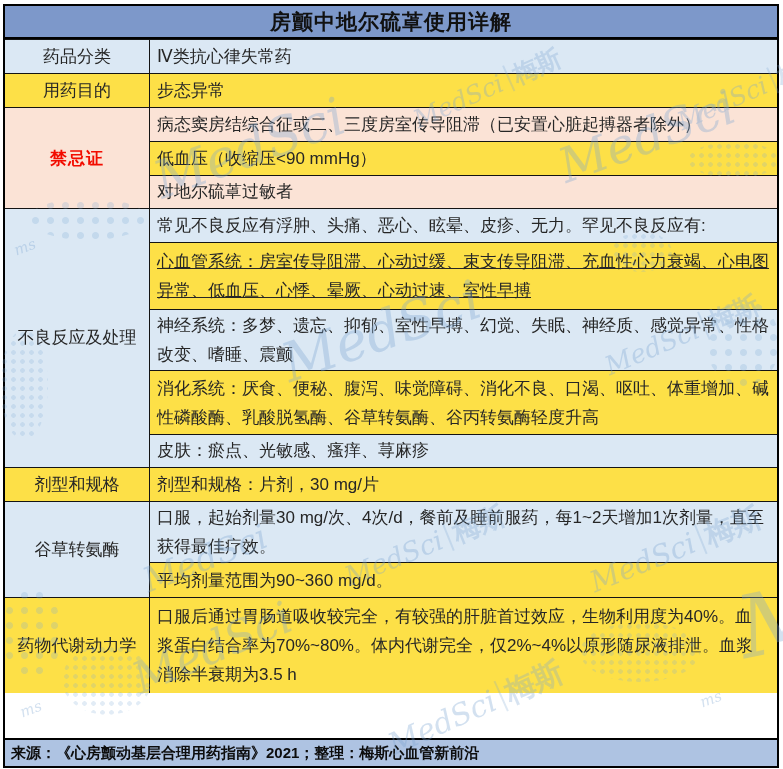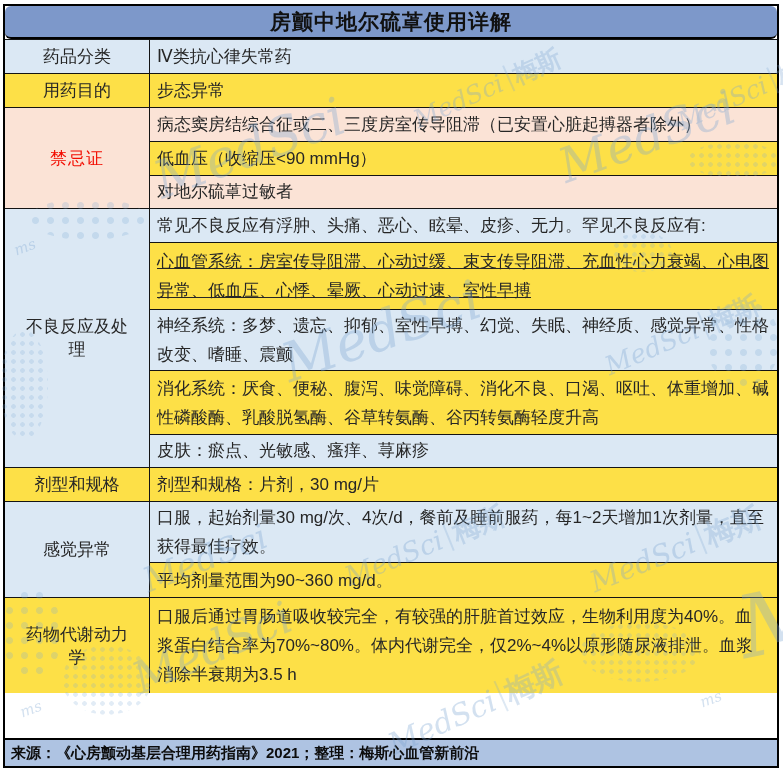--- a/index.html
+++ b/index.html
@@ -9,39 +9,39 @@
     color:#262626;position:relative;overflow:hidden;
   }
   .page{position:absolute;inset:0;overflow:hidden;}
   .sheet{
     position:absolute;left:3px;top:4px;width:772px;height:760px;
     border:2px solid #000;display:flex;flex-direction:column;background:#fff;
   }
   .title-bar{
     background:#7d98ca;border-bottom:2px solid #000;
     min-height:31px;display:flex;align-items:center;justify-content:center;
-    font-size:21px;font-weight:bold;color:#111;letter-spacing:1px;flex:0 0 auto;border-radius:6px;
+    font-size:21px;font-weight:bold;color:#111;letter-spacing:1px;flex:0 0 auto;
   }
   .row{display:flex;border-top:1px solid #141414;flex:0 0 auto;}
   .row:first-of-type{border-top:none;}
   .label-cell{
     width:145px;flex:0 0 145px;border-right:1px solid #141414;
     display:flex;align-items:center;justify-content:center;
-    text-align:center;font-size:17px;padding:2px 16px;box-sizing:border-box;
+    text-align:center;font-size:17px;padding:2px 4px;box-sizing:border-box;
   }
   .content-col{flex:1 1 auto;display:flex;flex-direction:column;min-width:0;}
   .sub{
     display:flex;align-items:center;font-size:17px;line-height:1.72;
     padding:1px 8px 1px 7px;box-sizing:border-box;flex:1 0 auto;
   }
   .sub + .sub{border-top:1px solid #141414;}
   .bg-blue{background:#dbe8f4;}
   .bg-white{background:#fde047;}
   .bg-pink{background:#fbe3d6;}
-  .red-label{color:#f20c00;font-weight:normal;letter-spacing:1px;}
+  .red-label{color:#f20c00;font-weight:bold;letter-spacing:1px;}
   .h33{min-height:33px;} .h34{min-height:34px;} .h30{min-height:30px;}
   .h57{min-height:57px;} .h35{min-height:35px;} .h58{min-height:58px;}
   .h64{min-height:64px;} .h67{min-height:67px;text-decoration:underline;} .h95{min-height:95px;}
   .h65{min-height:65px;} .h100{min-height:100px;} .h92{min-height:92px;} .h252{min-height:252px;}
   .footer-bar{
     margin-top:auto;border-top:2px solid #000;background:#aec3e2;
     min-height:26px;display:flex;align-items:center;
     font-size:15px;font-weight:bold;color:#0d0d0d;padding:0 6px;flex:0 0 auto;
   }
   
@@ -107,21 +107,21 @@
     </div>
 
     <div class="row">
       <div class="label-cell bg-white">剂型和规格</div>
       <div class="content-col">
         <div class="sub bg-white h33">剂型和规格：片剂，30 mg/片</div>
       </div>
     </div>
 
     <div class="row h92">
-      <div class="label-cell bg-blue">感觉异常</div>
+      <div class="label-cell bg-blue">谷草转氨酶</div>
       <div class="content-col">
         <div class="sub bg-blue h57">口服，起始剂量30 mg/次、4次/d，餐前及睡前服药，每1~2天增加1次剂量，直至获得最佳疗效。</div>
         <div class="sub bg-white h35">平均剂量范围为90~360 mg/d。</div>
       </div>
     </div>
 
     <div class="row h95">
       <div class="label-cell bg-white">药物代谢动力学</div>
       <div class="content-col">
         <div class="sub bg-white h95">口服后通过胃肠道吸收较完全，有较强的肝脏首过效应，生物利用度为40%。血浆蛋白结合率为70%~80%。体内代谢完全，仅2%~4%以原形随尿液排泄。血浆消除半衰期为3.5 h</div>

